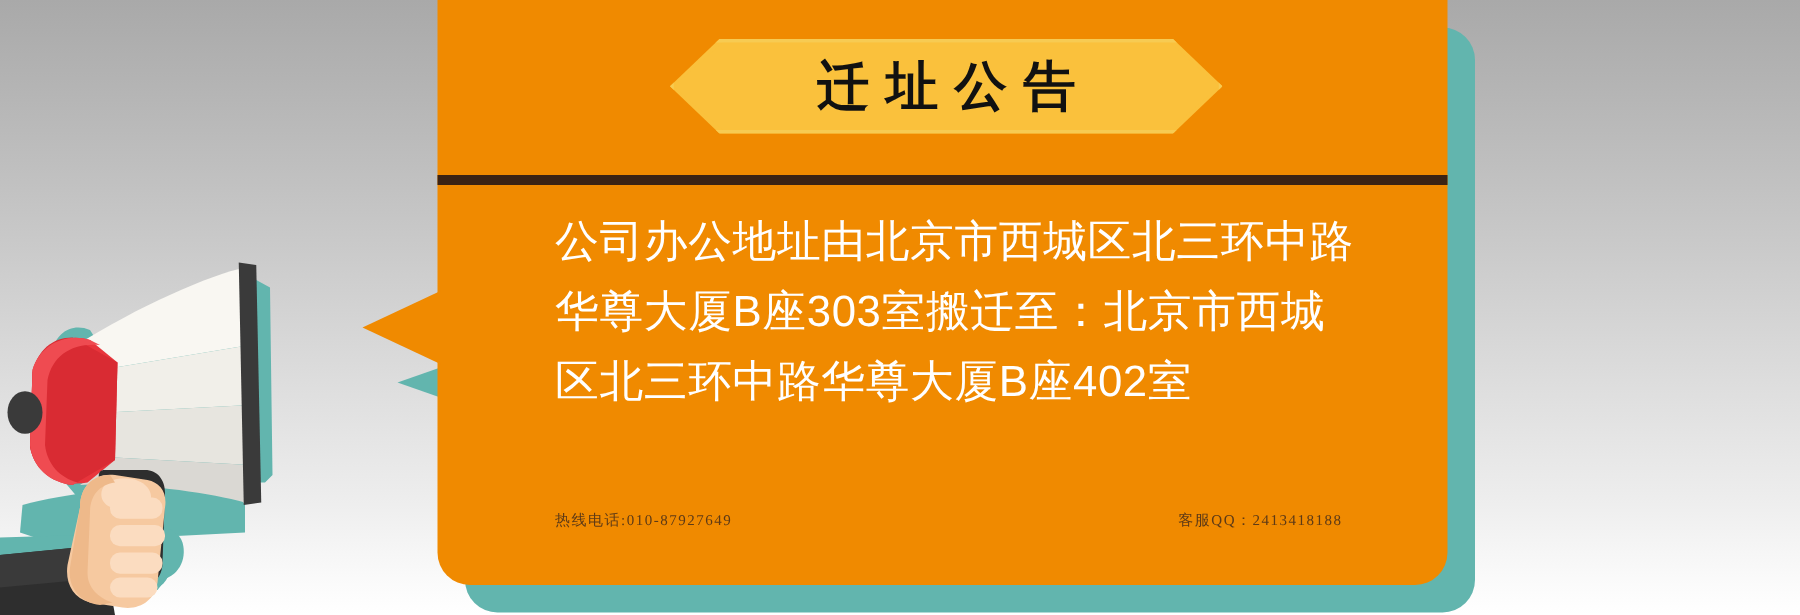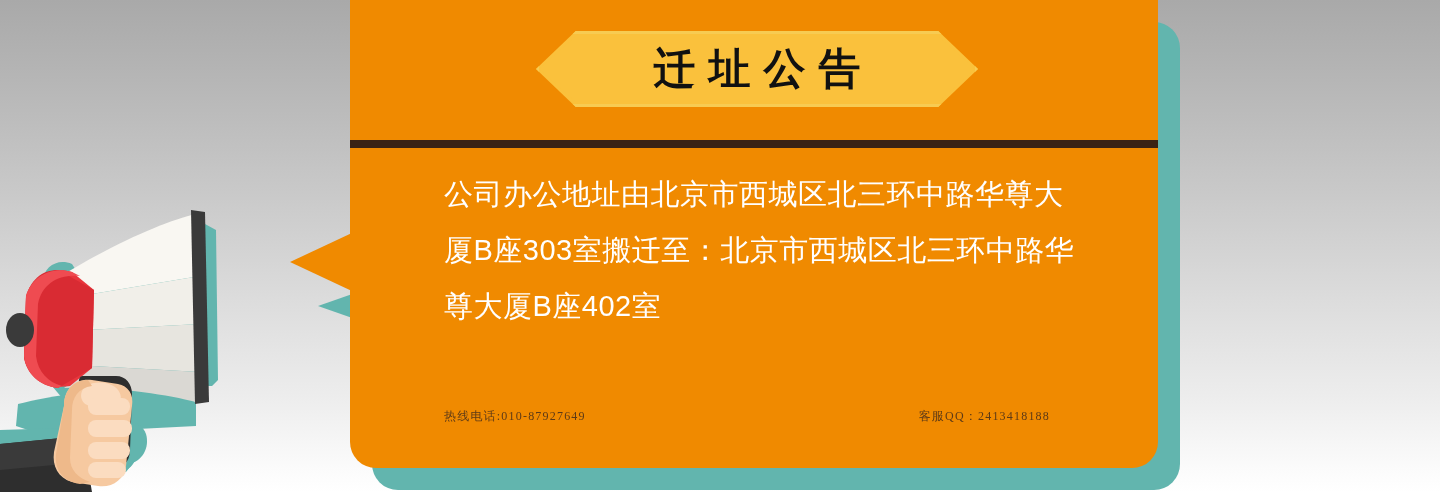--- a/index.html
+++ b/index.html
@@ -112,42 +112,42 @@
     background: #3b2314;
   }
 
   
   .body-text {
     position: absolute;
     left: 444px;
     top: 166px;
     width: 646px;
     color: #ffffff;
-    font-size: 29px;
+    font-size: 35px;
     line-height: 56px;
     letter-spacing: 0.5px;
     font-family: "Liberation Sans", sans-serif;
   }
 
   
   .footer {
     position: absolute;
     left: 444px;
     top: 408px;
     width: 646px;
     display: flex;
     justify-content: space-between;
     align-items: center;
     color: #5d3a16;
     font-size: 12px;
     letter-spacing: 1.2px;
     font-family: "Liberation Serif", serif;
   }
   .footer span { white-space: nowrap; }
-  .footer .qq { margin-right: 40px; }
+  .footer .qq { margin-right: 16px; }
 
   
   .megaphone { position: absolute; left: 0; top: 190px; width: 300px; height: 302px; }
 </style>
 </head>
 <body>
 
 <div class="stage">
 
   <div class="megaphone">

